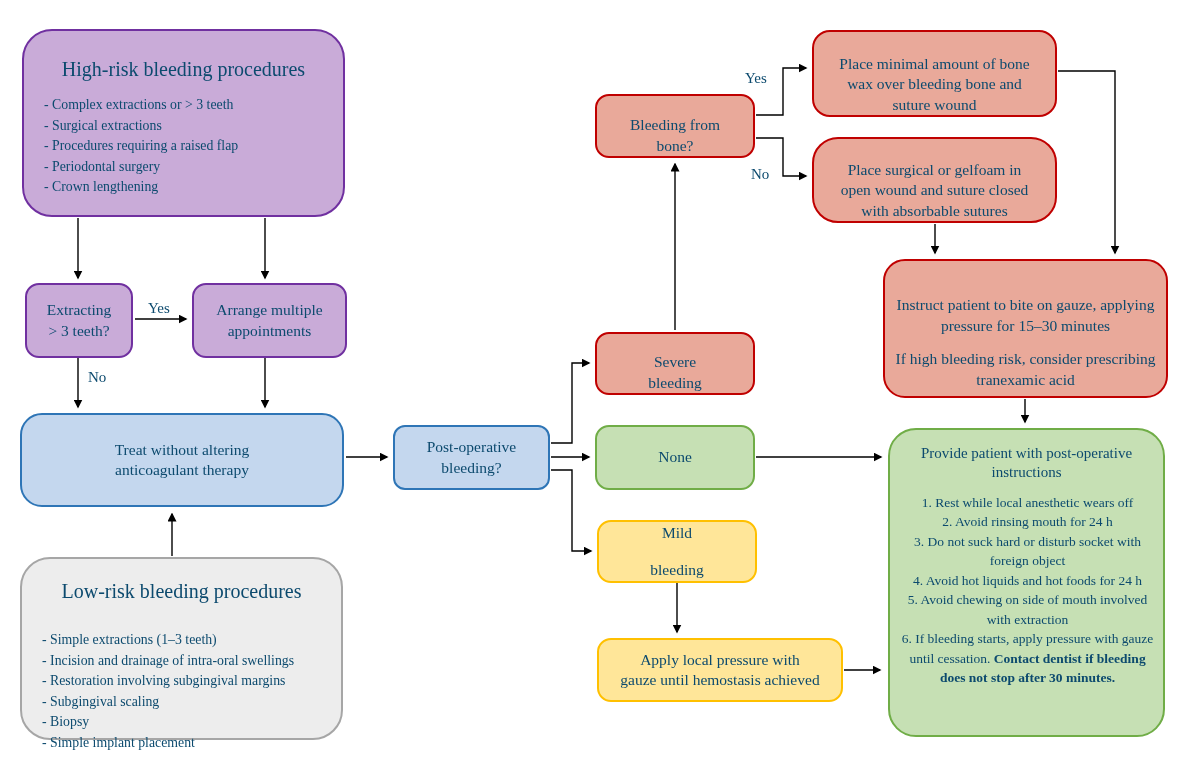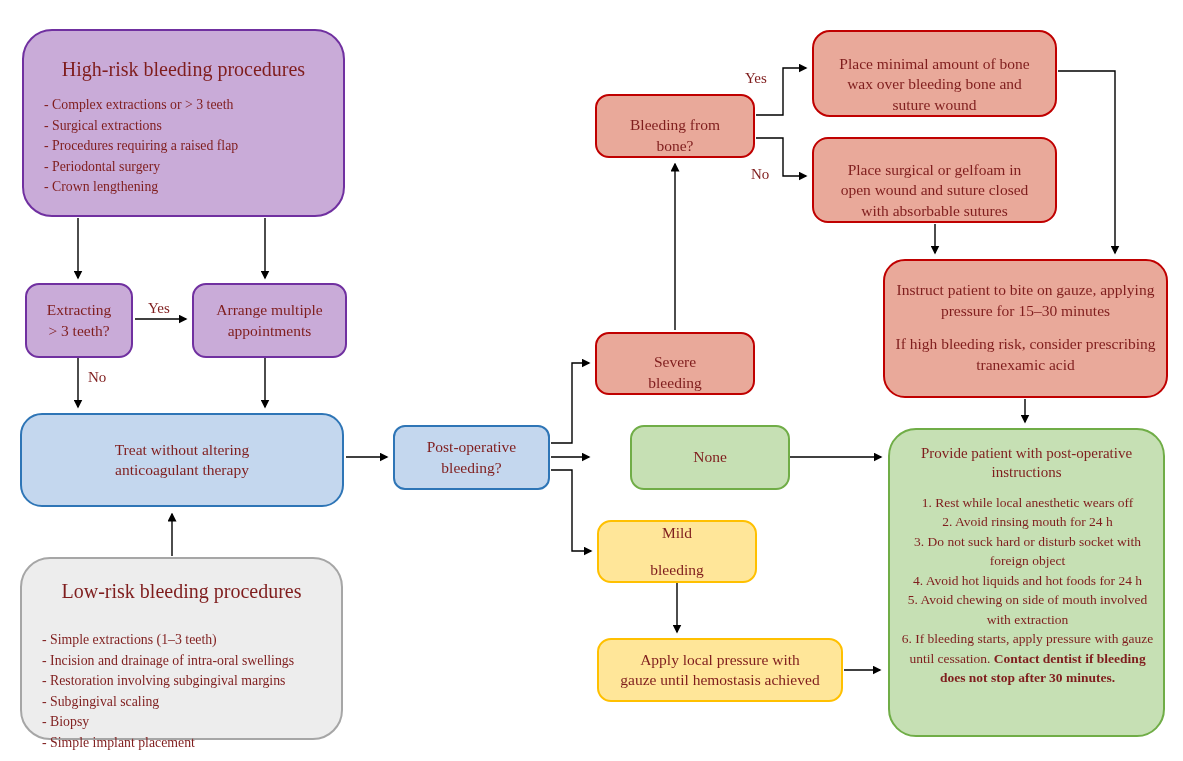--- a/index.html
+++ b/index.html
@@ -1,18 +1,18 @@
 <!DOCTYPE html>
 <html style="--purple-fill: #c9abd8; --purple-border: #7030a0; --blue-fill: #c4d7ee; --blue-border: #2e75b6; --red-fill: #e9a99a; --red-border: #c00000; --green-fill: #c6e0b4; --green-border: #70ad47; --yellow-fill: #ffe699; --yellow-border: #ffc000; --gray-fill: #ededed; --gray-border: #a6a6a6; --arrow: #000000;"><head>
 <meta charset="utf-8">
 <style>
   html,body{margin:0;padding:0;background:#ffffff;}
   .canvas{
     position:relative;width:1183px;height:761px;background:#ffffff;overflow:hidden;
-    font-family:"Liberation Serif","DejaVu Serif",serif;color:#7f1d1d;
+    font-family:"Liberation Serif","DejaVu Serif",serif;color:#0c4a6e;
   }
   .arrows{position:absolute;left:0;top:0;z-index:0;}
   .box{
     position:absolute;box-sizing:border-box;border:2px solid #000;z-index:1;
     display:flex;flex-direction:column;align-items:center;justify-content:center;
     text-align:center;font-size:15.5px;line-height:1.32;
   }
   .purple{background:var(--purple-fill);border-color:var(--purple-border);}
   .blue{background:var(--blue-fill);border-color:var(--blue-border);}
   .red{background:var(--red-fill);border-color:var(--red-border);justify-content:flex-end;}
@@ -20,21 +20,21 @@
   .yellow{background:var(--yellow-fill);border-color:var(--yellow-border);}
   .gray{background:var(--gray-fill);border-color:var(--gray-border);gap:16px;}
   .bigbox{justify-content:flex-start;text-align:left;align-items:stretch;}
   .box-title{font-size:20px;text-align:center;line-height:1.2;}
   .hr-title{padding-top:26px;margin-bottom:14px;}
   .lr-title{padding-top:20px;margin-bottom:11px;}
   .pv-title{font-size:15px;padding-top:14px;margin-bottom:11px;line-height:1.25;}
   .box-list{padding-left:20px;padding-right:0;font-size:13.8px;line-height:20.5px;}
   .pv-list{padding-left:11px;padding-right:9px;font-size:13.5px;line-height:19.5px;text-align:center;}
   .para{margin:0 0 13px 0;}
-  .para:last-child{margin-bottom:15px;}
+  .para:last-child{margin-bottom:0;}
   .edge-label{position:absolute;z-index:2;font-size:15px;}
   b{font-weight:bold;}
 </style>
 </head>
 <body>
 
 <div class="canvas">
 
   <svg class="arrows" width="1183" height="761" viewBox="0 0 1183 761">
     <defs>
@@ -111,36 +111,36 @@
   <div class="box red" style="left:595px;top:94px;width:160px;height:64px;border-radius:14px;">
     <div>Bleeding from</div>
     <div>bone?</div>
   </div>
 
   <div class="box red" style="left:595px;top:332px;width:160px;height:63px;border-radius:14px;">
     <div>Severe</div>
     <div>bleeding</div>
   </div>
 
-  <div class="box green" style="left:630px;top:425px;width:160px;height:65px;border-radius:14px;">
+  <div class="box green" style="left:595px;top:425px;width:160px;height:65px;border-radius:14px;">
     <div>None</div>
   </div>
 
   <div class="box yellow" style="left:597px;top:520px;width:160px;height:63px;border-radius:14px;gap:16px;">
     <div>Mild</div>
     <div>bleeding</div>
   </div>
 
   <div class="box red" style="left:812px;top:30px;width:245px;height:87px;border-radius:18px;">
     <div>Place minimal amount of bone</div>
     <div>wax over bleeding bone and</div>
     <div>suture wound</div>
   </div>
 
-  <div class="box red" style="left:812px;top:137px;width:245px;height:86px;border-radius:16px;">
+  <div class="box red" style="left:812px;top:137px;width:245px;height:86px;border-radius:26px;">
     <div>Place surgical or gelfoam in</div>
     <div>open wound and suture closed</div>
     <div>with absorbable sutures</div>
   </div>
 
   <div class="box red" style="left:883px;top:259px;width:285px;height:139px;border-radius:22px;padding:6px 10px;">
     <div class="para">Instruct patient to bite on gauze, applying pressure for 15–30 minutes</div>
     <div class="para">If high bleeding risk, consider prescribing tranexamic acid</div>
   </div>
 

